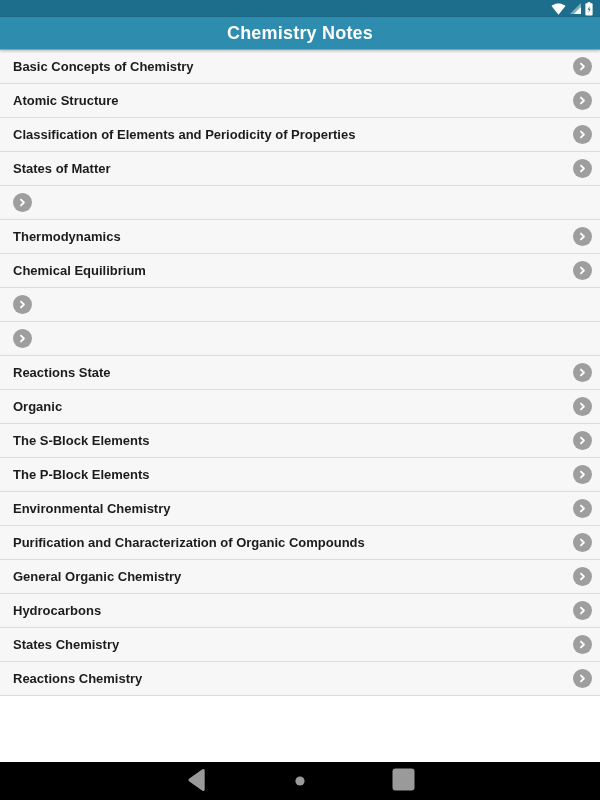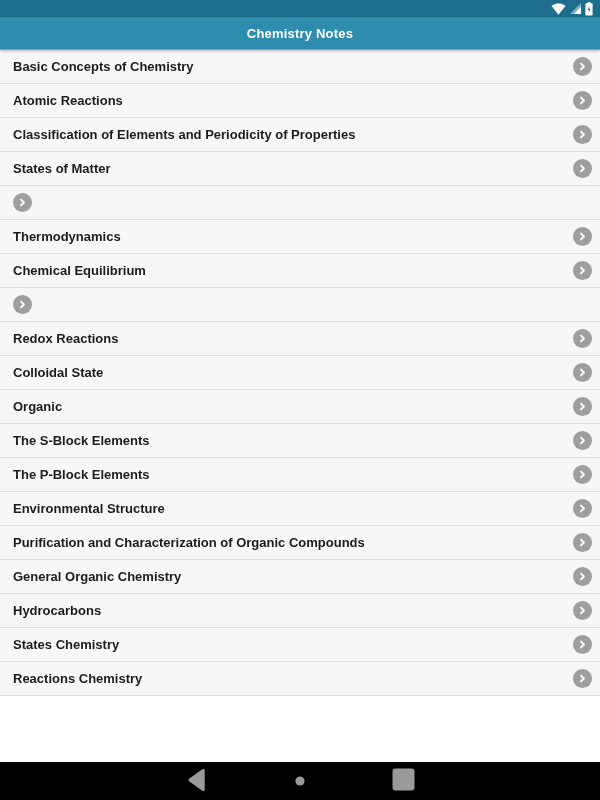--- a/index.html
+++ b/index.html
@@ -35,21 +35,21 @@
   .sicon{display:flex;align-items:center;}
 
   
   .app-bar{
     height:33px;background:var(--c-appbar);
     border-bottom:1px solid var(--c-appbar-edge);
     display:flex;align-items:center;justify-content:center;
     box-shadow:0 1px 3px rgba(0,0,0,.25);
     position:relative;z-index:2;flex:0 0 auto;
   }
-  .app-title{color:var(--c-title);font-size:13px;font-weight:bold;letter-spacing:.2px;}
+  .app-title{color:var(--c-title);font-size:18px;font-weight:bold;letter-spacing:.2px;}
 
   
   .content{flex:1 1 auto;background:var(--c-belowlist);overflow:hidden;}
   .topic-list{display:block;}
   .list-item{
     height:34px;background:var(--c-row);
     border-bottom:1px solid var(--c-divider);
     display:flex;align-items:center;
     padding:0 8px 0 13px;cursor:pointer;gap:32px;
   }
@@ -120,21 +120,21 @@
     <div class="list-item">
       <span class="list-item-label">Basic Concepts of Chemistry</span>
       <span class="chevron">
         <svg width="13" height="13" viewBox="0 0 24 24">
               <path d="M9.2 6.6l5.4 5.4-5.4 5.4" fill="none" stroke="#ffffff" stroke-width="3.4" stroke-linecap="round" stroke-linejoin="round"></path>
             </svg>
       </span>
     </div>
 
     <div class="list-item">
-      <span class="list-item-label">Atomic Reactions</span>
+      <span class="list-item-label">Atomic Structure</span>
       <span class="chevron">
         <svg width="13" height="13" viewBox="0 0 24 24">
               <path d="M9.2 6.6l5.4 5.4-5.4 5.4" fill="none" stroke="#ffffff" stroke-width="3.4" stroke-linecap="round" stroke-linejoin="round"></path>
             </svg>
       </span>
     </div>
 
     <div class="list-item">
       <span class="list-item-label">Classification of Elements and Periodicity of Properties</span>
       <span class="chevron">
@@ -181,30 +181,29 @@
 
     <div class="list-item">
       <span class="chevron">
         <svg width="13" height="13" viewBox="0 0 24 24">
               <path d="M9.2 6.6l5.4 5.4-5.4 5.4" fill="none" stroke="#ffffff" stroke-width="3.4" stroke-linecap="round" stroke-linejoin="round"></path>
             </svg>
       </span>
     </div>
 
     <div class="list-item">
-      <span class="list-item-label">Redox Reactions</span>
-      <span class="chevron">
-        <svg width="13" height="13" viewBox="0 0 24 24">
-              <path d="M9.2 6.6l5.4 5.4-5.4 5.4" fill="none" stroke="#ffffff" stroke-width="3.4" stroke-linecap="round" stroke-linejoin="round"></path>
-            </svg>
-      </span>
-    </div>
-
-    <div class="list-item">
-      <span class="list-item-label">Colloidal State</span>
+      <span class="chevron">
+        <svg width="13" height="13" viewBox="0 0 24 24">
+              <path d="M9.2 6.6l5.4 5.4-5.4 5.4" fill="none" stroke="#ffffff" stroke-width="3.4" stroke-linecap="round" stroke-linejoin="round"></path>
+            </svg>
+      </span>
+    </div>
+
+    <div class="list-item">
+      <span class="list-item-label">Reactions State</span>
       <span class="chevron">
         <svg width="13" height="13" viewBox="0 0 24 24">
               <path d="M9.2 6.6l5.4 5.4-5.4 5.4" fill="none" stroke="#ffffff" stroke-width="3.4" stroke-linecap="round" stroke-linejoin="round"></path>
             </svg>
       </span>
     </div>
 
     <div class="list-item">
       <span class="list-item-label">Organic</span>
       <span class="chevron">
@@ -226,21 +225,21 @@
     <div class="list-item">
       <span class="list-item-label">The P-Block Elements</span>
       <span class="chevron">
         <svg width="13" height="13" viewBox="0 0 24 24">
               <path d="M9.2 6.6l5.4 5.4-5.4 5.4" fill="none" stroke="#ffffff" stroke-width="3.4" stroke-linecap="round" stroke-linejoin="round"></path>
             </svg>
       </span>
     </div>
 
     <div class="list-item">
-      <span class="list-item-label">Environmental Structure</span>
+      <span class="list-item-label">Environmental Chemistry</span>
       <span class="chevron">
         <svg width="13" height="13" viewBox="0 0 24 24">
               <path d="M9.2 6.6l5.4 5.4-5.4 5.4" fill="none" stroke="#ffffff" stroke-width="3.4" stroke-linecap="round" stroke-linejoin="round"></path>
             </svg>
       </span>
     </div>
 
     <div class="list-item">
       <span class="list-item-label">Purification and Characterization of Organic Compounds</span>
       <span class="chevron">

